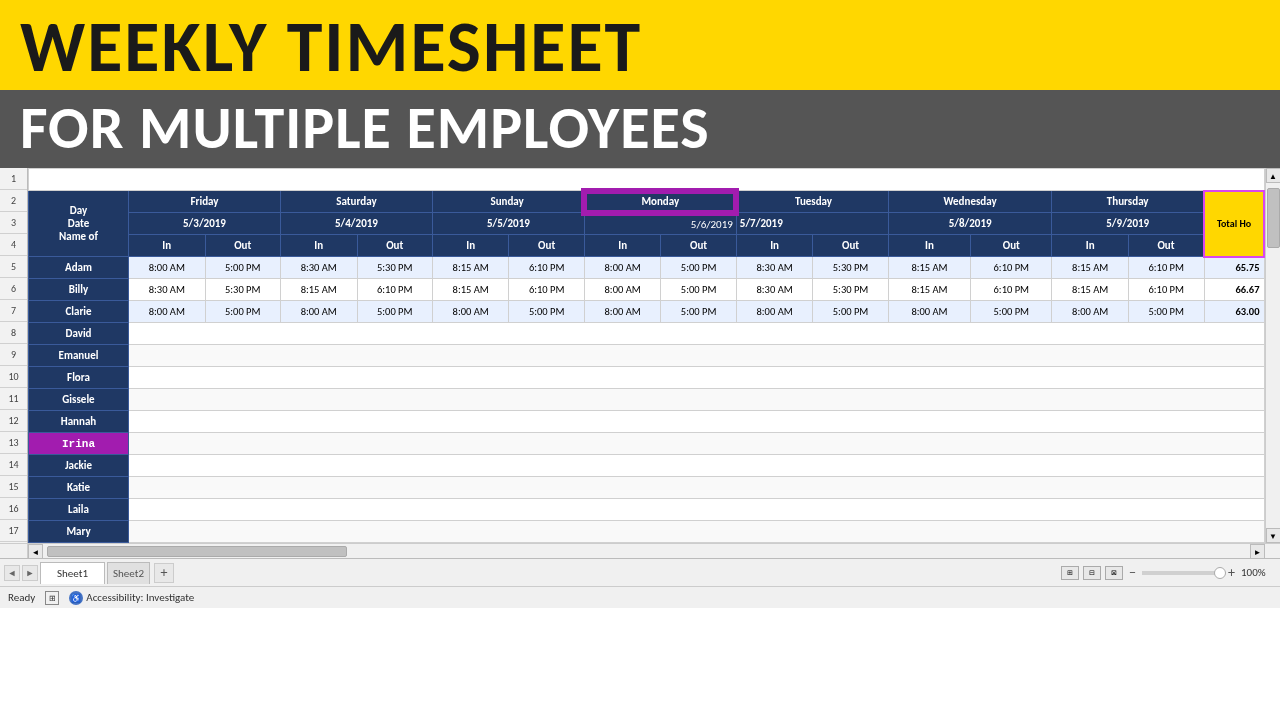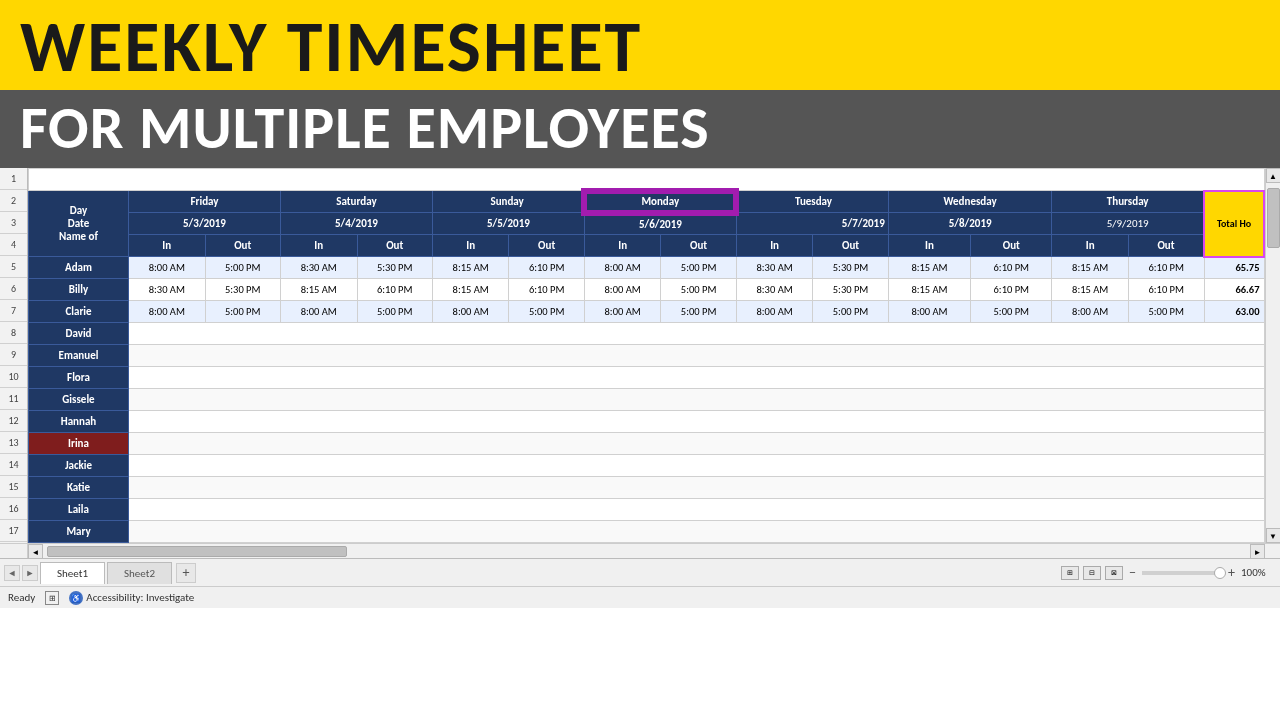--- a/index.html
+++ b/index.html
@@ -99,24 +99,24 @@
           <td colspan="2" style="background:#1F3864; color:#fff; font-weight:bold; border:1px solid #3a5a9a; text-align:center; width:130px;">Tuesday</td>
           <td colspan="2" style="background:#1F3864; color:#fff; font-weight:bold; border:1px solid #3a5a9a; text-align:center; width:140px;">Wednesday</td>
           <td colspan="2" style="background:#1F3864; color:#fff; font-weight:bold; border:1px solid #3a5a9a; text-align:center; width:130px;">Thursday</td>
           <td rowspan="3" style="background:#FFD700; color:#000; font-weight:bold; border:2px solid #d946ef; text-align:center; width:60px; vertical-align:middle; font-size:10px;margin-left:20px;">Total Ho</td>
         </tr>
 
         <tr>
           <td colspan="2" style="background:#1F3864; color:#fff; font-weight:bold; border:1px solid #3a5a9a; text-align:center;">5/3/2019</td>
           <td colspan="2" style="background:#1F3864; color:#fff; font-weight:bold; border:1px solid #3a5a9a; text-align:center;">5/4/2019</td>
           <td colspan="2" style="background:#1F3864; color:#fff; font-weight:bold; border:1px solid #3a5a9a; text-align:center;">5/5/2019</td>
-          <td colspan="2" style="background:#1F3864; color:#fff; font-weight:bold; border:1px solid #3a5a9a; text-align:center;">5/6/2019</td>
-          <td colspan="2" style="background:#1F3864; color:#fff; font-weight:bold; border:1px solid #3a5a9a; text-align:right;">5/7/2019</td>
+          <td colspan="2" style="background:#1F3864; color:#fff; font-weight:normal; border:1px solid #3a5a9a; text-align:right;">5/6/2019</td>
+          <td colspan="2" style="background:#1F3864; color:#fff; font-weight:bold; border:1px solid #3a5a9a; text-align:left;">5/7/2019</td>
           <td colspan="2" style="background:#1F3864; color:#fff; font-weight:bold; border:1px solid #3a5a9a; text-align:center;">5/8/2019</td>
-          <td colspan="2" style="background:#1F3864; color:#fff; font-weight:normal; border:1px solid #3a5a9a; text-align:center;margin-left:18px;">5/9/2019</td>
+          <td colspan="2" style="background:#1F3864; color:#fff; font-weight:bold; border:1px solid #3a5a9a; text-align:center;margin-left:18px;">5/9/2019</td>
         </tr>
 
         <tr>
           <td style="background:#1F3864; color:#fff; font-weight:bold; border:1px solid #3a5a9a; text-align:center;">In</td>
           <td style="background:#1F3864; color:#fff; font-weight:bold; border:1px solid #3a5a9a; text-align:center;">Out</td>
           <td style="background:#1F3864; color:#fff; font-weight:bold; border:1px solid #3a5a9a; text-align:center;">In</td>
           <td style="background:#1F3864; color:#fff; font-weight:bold; border:1px solid #3a5a9a; text-align:center;">Out</td>
           <td style="background:#1F3864; color:#fff; font-weight:bold; border:1px solid #3a5a9a; text-align:center;">In</td>
           <td style="background:#1F3864; color:#fff; font-weight:bold; border:1px solid #3a5a9a; text-align:center;">Out</td>
           <td style="background:#1F3864; color:#fff; font-weight:bold; border:1px solid #3a5a9a; text-align:center;">In</td>
@@ -200,21 +200,21 @@
         </tr>
         <tr style="background:#f9f9f9;">
           <td style="background:#1F3864; color:#fff; font-weight:bold; text-align:center; border:1px solid #3a5a9a;margin-left:48px;">Gissele</td>
           <td colspan="15" style="border:1px solid #d0d0d0; background:#f9f9f9;"></td>
         </tr>
         <tr>
           <td style="background:#1F3864; color:#fff; font-weight:bold; text-align:center; border:1px solid #3a5a9a;">Hannah</td>
           <td colspan="15" style="border:1px solid #d0d0d0;"></td>
         </tr>
         <tr style="background:#f9f9f9;">
-          <td style="background:#7f1d1d; color:#fff; font-weight:bold; text-align:center; border:1px solid #3a5a9a;">Irina</td>
+          <td style="background:#a21caf; color:#fff; font-weight:bold; text-align:center; border:1px solid #3a5a9a;font-family:Liberation Mono, monospace;">Irina</td>
           <td colspan="15" style="border:1px solid #d0d0d0; background:#f9f9f9;"></td>
         </tr>
         <tr>
           <td style="background:#1F3864; color:#fff; font-weight:bold; text-align:center; border:1px solid #3a5a9a;">Jackie</td>
           <td colspan="15" style="border:1px solid #d0d0d0;"></td>
         </tr>
         <tr style="background:#f9f9f9;">
           <td style="background:#1F3864; color:#fff; font-weight:bold; text-align:center; border:1px solid #3a5a9a;">Katie</td>
           <td colspan="15" style="border:1px solid #d0d0d0; background:#f9f9f9;"></td>
         </tr>
@@ -246,21 +246,21 @@
     </div>
     <div style="width:15px; height:15px; background:#e8e8e8; border:1px solid #bbb; display:flex; align-items:center; justify-content:center; font-size:8px; cursor:pointer;">►</div>
     <div style="width:15px;"></div>
   </div>
 </div>
 
 <div style="display:flex; align-items:center; background:#f0f0f0; border-top:1px solid #bbb; height:28px; padding:0 4px; gap:2px; position:relative;">
   <div style="width:16px; height:16px; background:#e8e8e8; border:1px solid #ccc; display:flex; align-items:center; justify-content:center; font-size:9px; cursor:pointer; color:#666;">◄</div>
   <div style="width:16px; height:16px; background:#e8e8e8; border:1px solid #ccc; display:flex; align-items:center; justify-content:center; font-size:9px; cursor:pointer; color:#666;">►</div>
   <div style="padding:4px 16px; background:#fff; border:1px solid #bbb; border-bottom:none; font-size:11px; cursor:pointer; color:#333; font-weight:normal;">Sheet1</div>
-  <div style="padding:4px 16px; background:#e0e0e0; border:1px solid #bbb; border-bottom:none; font-size:11px; cursor:pointer; color:#555;">Sheet2</div>
+  <div style="padding:4px 5px; background:#e0e0e0; border:1px solid #bbb; border-bottom:none; font-size:11px; cursor:pointer; color:#555;">Sheet2</div>
   <div style="width:20px; height:20px; background:#e8e8e8; border:1px solid #ccc; display:flex; align-items:center; justify-content:center; font-size:14px; cursor:pointer; color:#555; margin-left:2px;">+</div>
 
   <div style="margin-left:auto; display:flex; align-items:center; gap:4px;">
     <div style="width:18px; height:14px; border:1px solid #aaa; background:#e8e8e8; display:flex; align-items:center; justify-content:center; font-size:7px;">⊞</div>
     <div style="width:18px; height:14px; border:1px solid #aaa; background:#e8e8e8; display:flex; align-items:center; justify-content:center; font-size:7px;">⊟</div>
     <div style="width:18px; height:14px; border:1px solid #aaa; background:#e8e8e8; display:flex; align-items:center; justify-content:center; font-size:7px;">⊠</div>
     <div style="font-size:14px; cursor:pointer; color:#555; padding:0 2px;">−</div>
     <div style="width:80px; height:4px; background:#d0d0d0; border-radius:2px; position:relative;">
       <div style="width:80px; height:4px; background:#d0d0d0;"></div>
       <div style="position:absolute; top:-4px; left:72px; width:12px; height:12px; background:#fff; border:1px solid #aaa; border-radius:50%;"></div>

